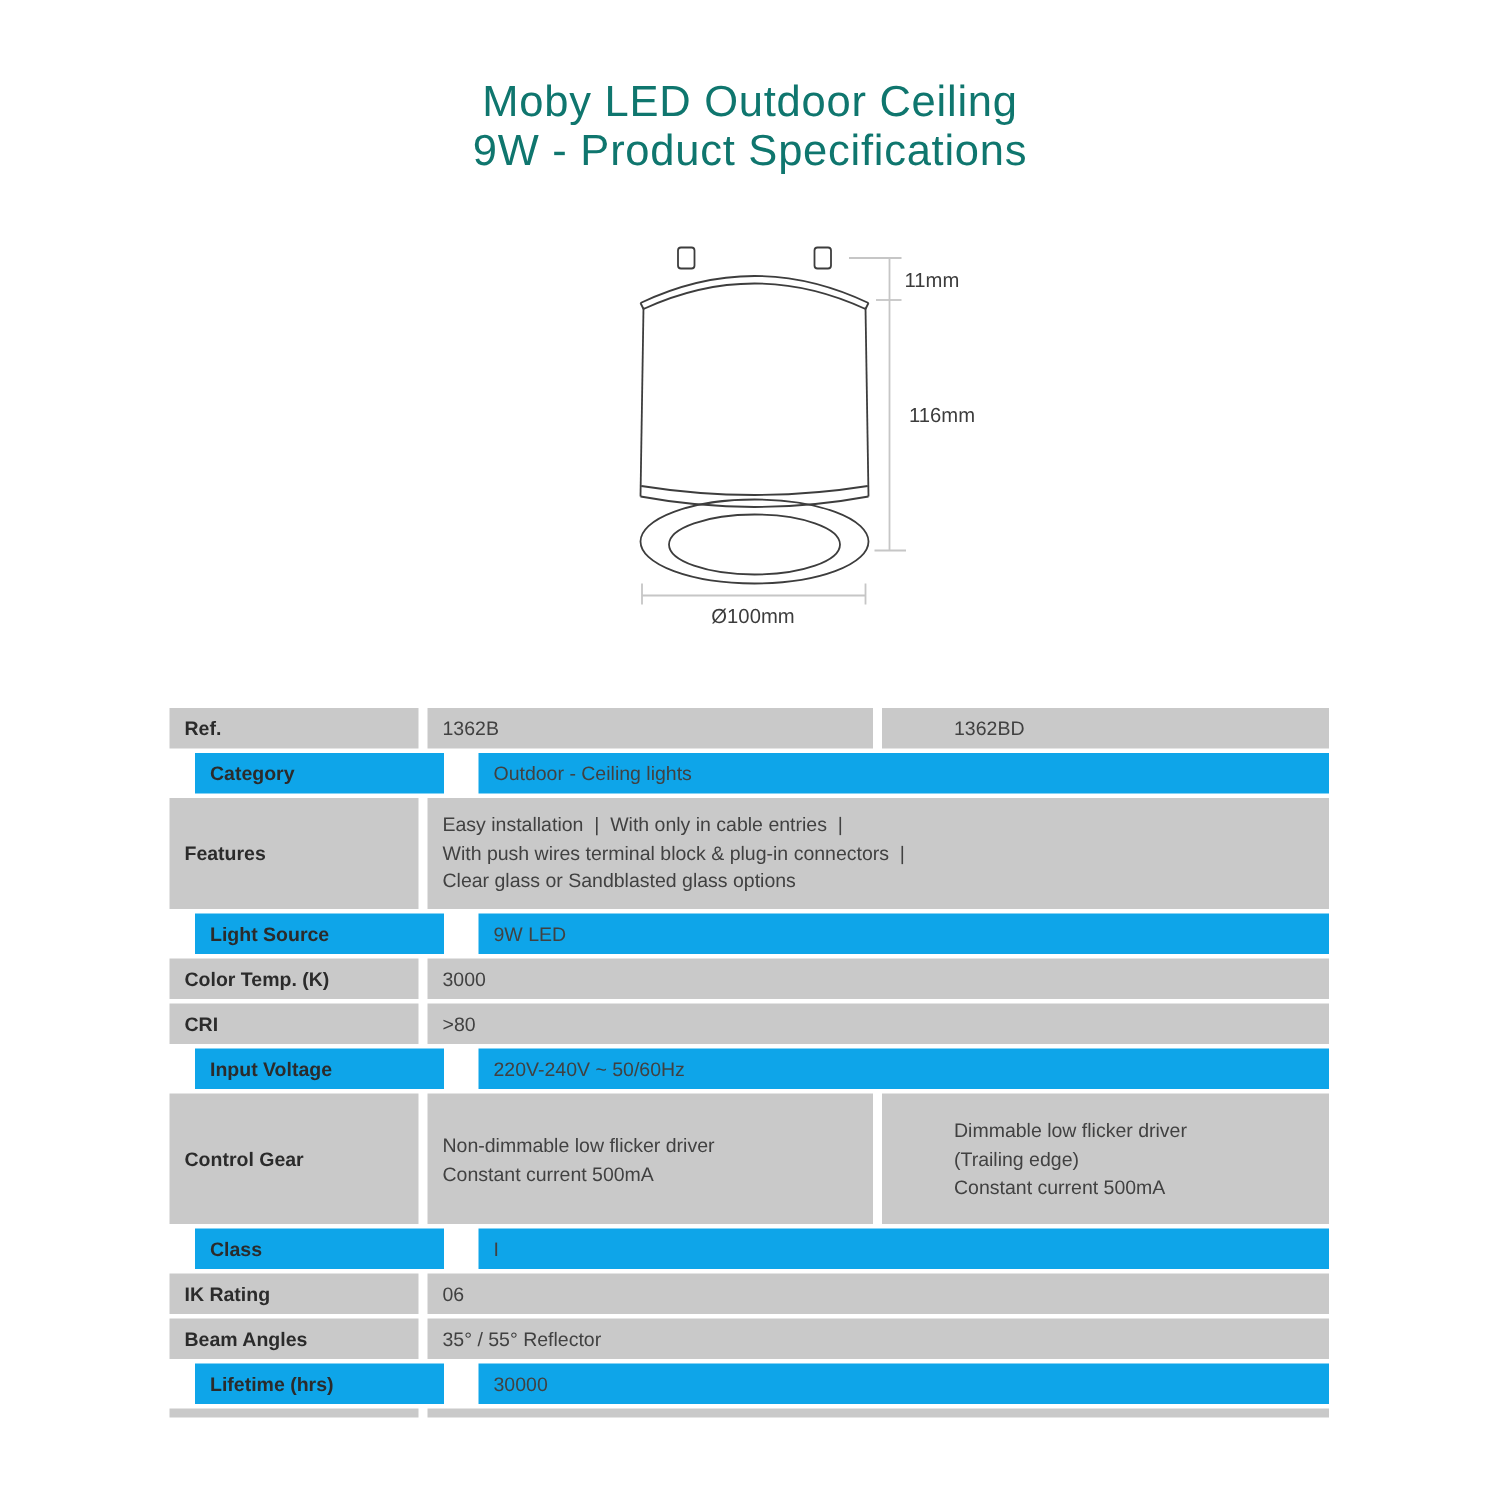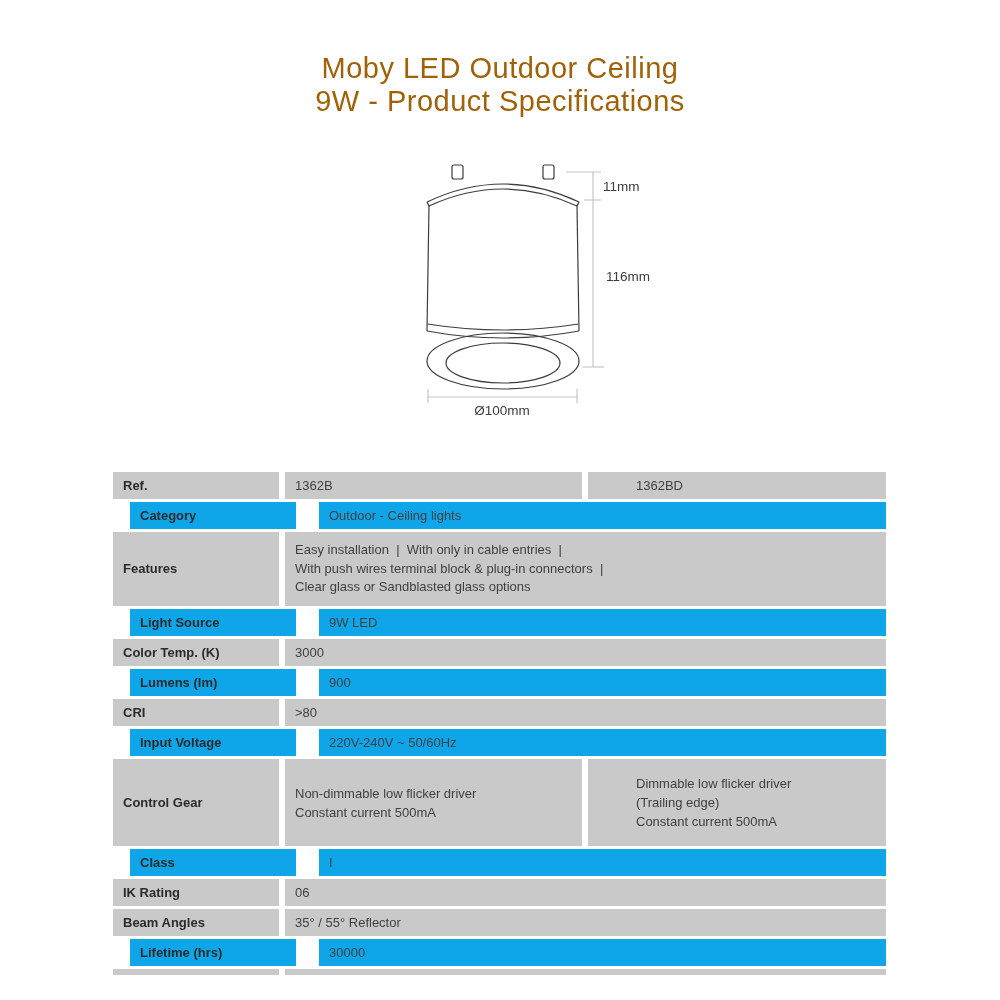--- a/index.html
+++ b/index.html
@@ -7,21 +7,21 @@
     position:relative;
     width:1000px;height:1000px;
     background:#ffffff;
     overflow:hidden;
     font-family:"Liberation Sans", sans-serif;
   }
   
   .title{
     position:absolute;top:52px;left:0;width:1000px;
     text-align:center;
-    color:#a16207;
+    color:#0f766e;
     font-size:29px;
     letter-spacing:0.5px;
     line-height:33px;
     font-weight:400;
   }
   
   .diagram{
     position:absolute;left:390px;top:150px;
   }
   .diagram svg text{
@@ -133,24 +133,20 @@
     <div class="row h-std">
       <div class="cell cell-label bg-light">Light Source</div>
       <div class="cell cell-value bg-light">9W LED</div>
     </div>
 
     <div class="row h-std">
       <div class="cell cell-label bg-dark">Color Temp. (K)</div>
       <div class="cell cell-value bg-dark">3000</div>
     </div>
 
-    <div class="row h-std">
-      <div class="cell cell-label bg-light">Lumens (lm)</div>
-      <div class="cell cell-value bg-light">900</div>
-    </div>
 
     <div class="row h-std">
       <div class="cell cell-label bg-dark">CRI</div>
       <div class="cell cell-value bg-dark">&gt;80</div>
     </div>
 
     <div class="row h-std">
       <div class="cell cell-label bg-light">Input Voltage</div>
       <div class="cell cell-value bg-light">220V-240V ~ 50/60Hz</div>
     </div>

